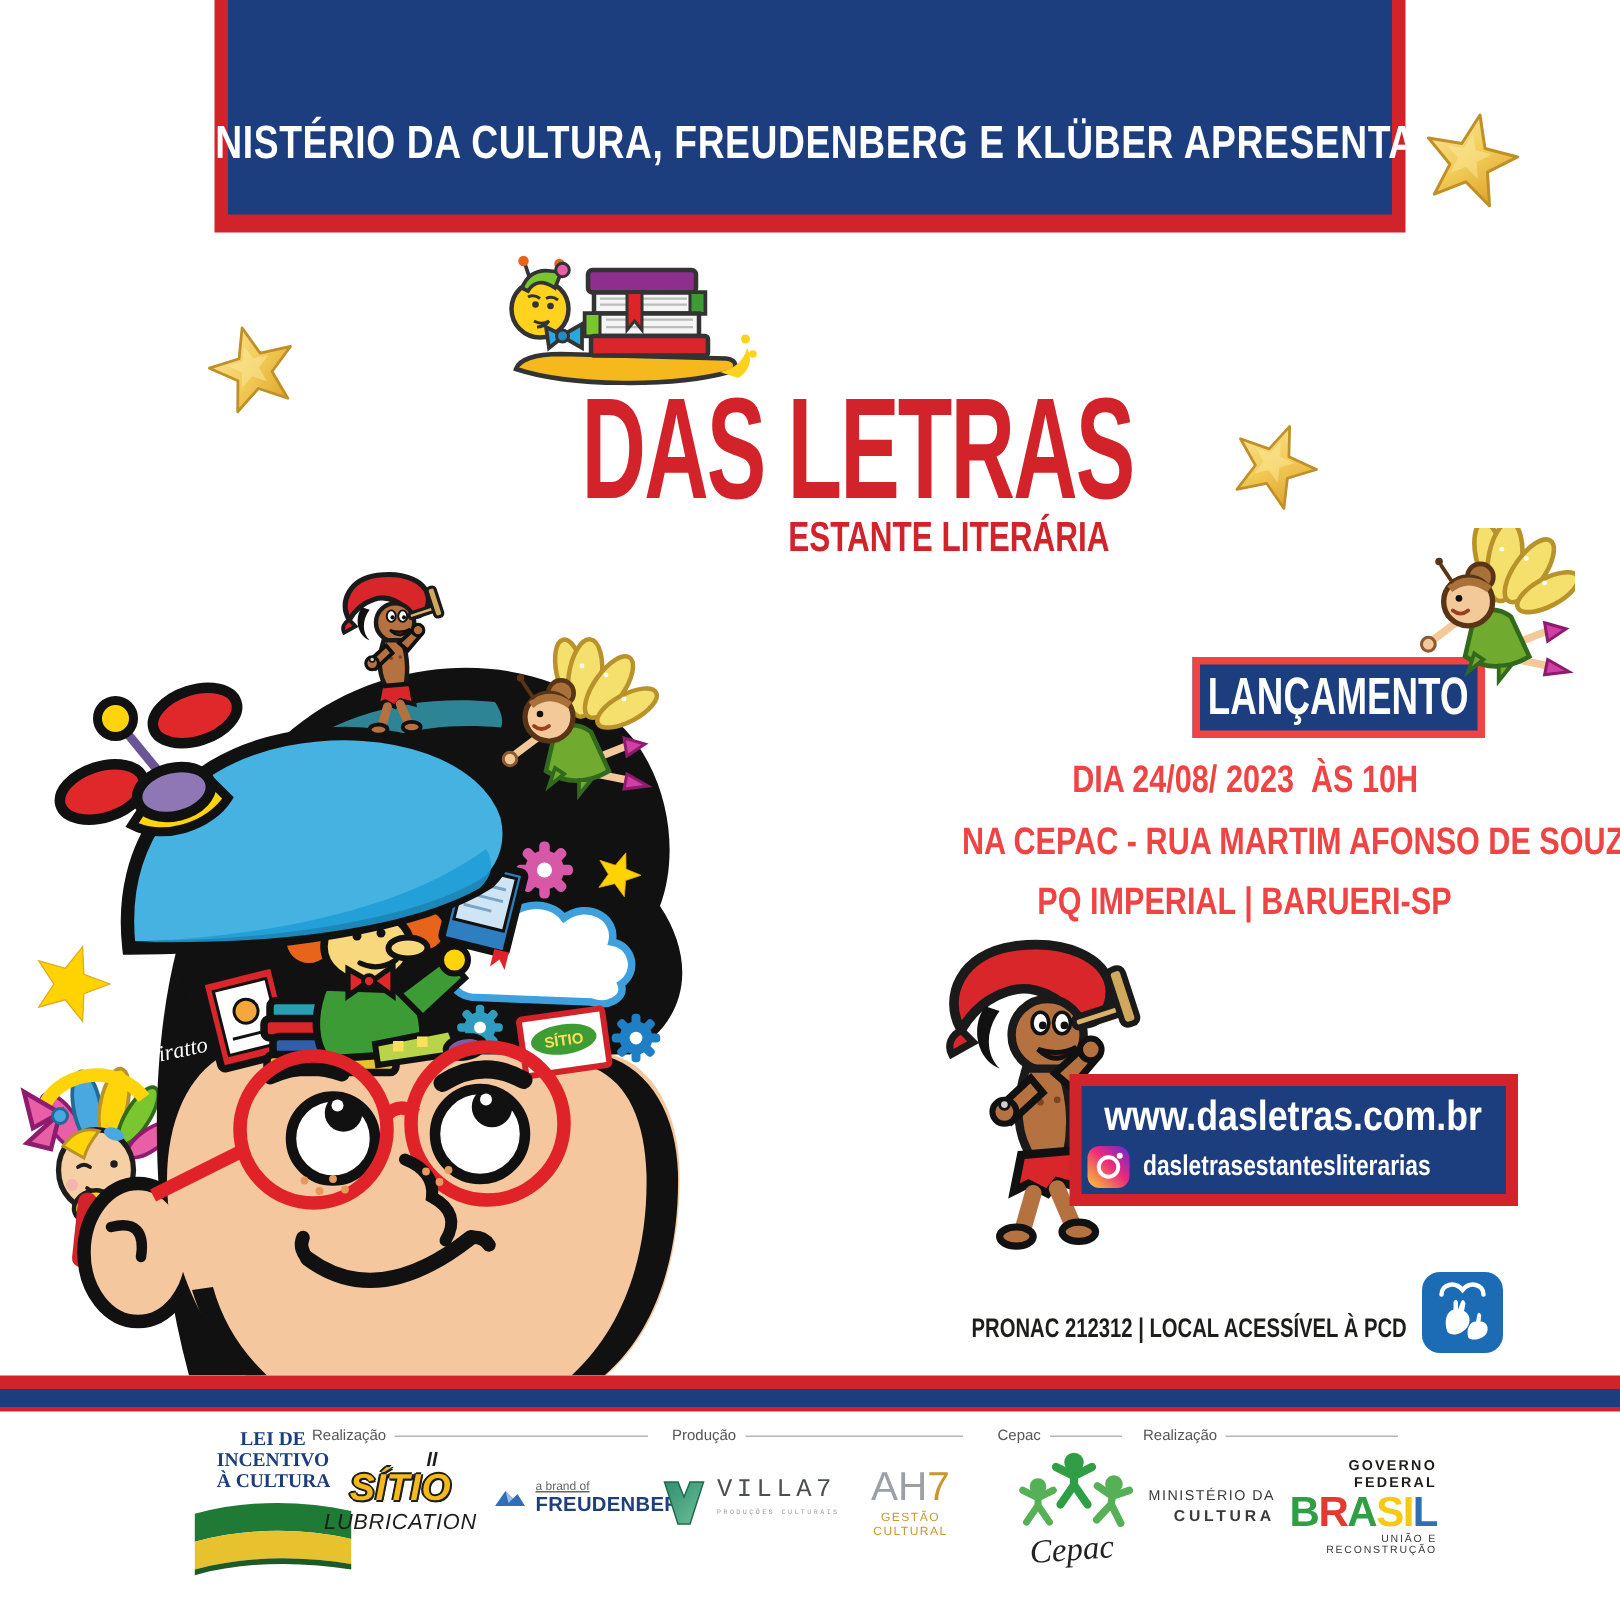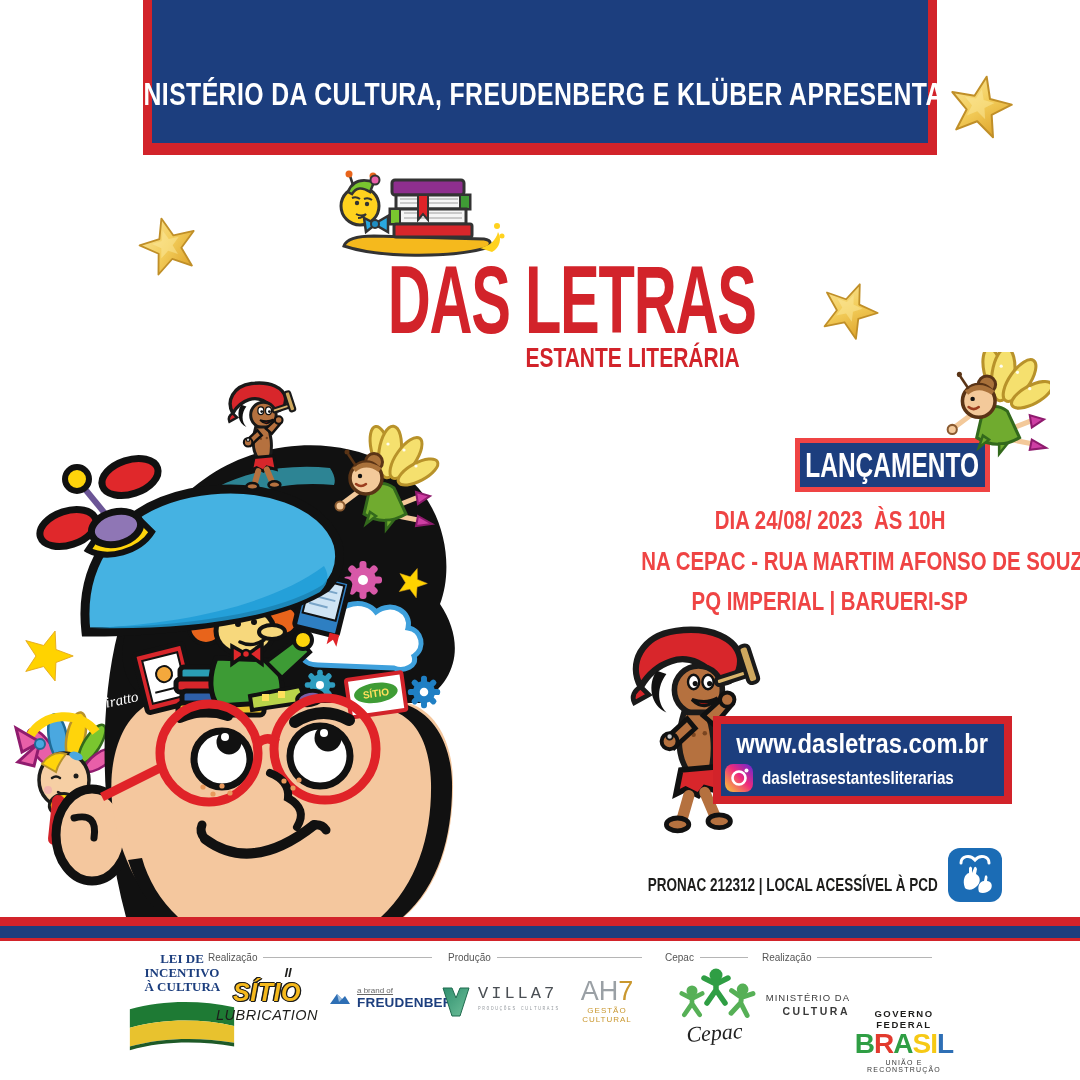--- a/index.html
+++ b/index.html
@@ -63,21 +63,21 @@
   .villa{left:440px;top:984px;display:flex;gap:6px;font-family:Liberation Mono, monospace;}
   .villa .name{display:block;font-size:17px;color:#4a4f54;letter-spacing:3px;}
   .villa .sub{display:block;font-size:4.5px;color:#9a9fa4;letter-spacing:1.6px;margin-top:3px;}
   .ah7{left:562px;top:978px;width:90px;text-align:center;}
   .ah7 .big{font-size:27px;line-height:26px;}
   .ah7 .ah{color:#9aa0a5;} .ah7 .seven{color:#c9972e;}
   .ah7 .sub{display:block;font-size:8px;color:#c9972e;letter-spacing:1px;margin-top:2px;}
   .minc{left:758px;top:992px;width:92px;text-align:right;color:#3a3a3a;}
   .minc .l1{display:block;font-size:9.5px;letter-spacing:1px;}
   .minc .l2{display:block;font-size:10.5px;font-weight:bold;letter-spacing:2.5px;margin-top:2px;}
-  .gov{left:850px;top:972px;width:108px;text-align:center;margin-top:36px;}
+  .gov{left:850px;top:972px;width:108px;text-align:right;}
   .gov .top{display:block;font-weight:bold;font-size:9.5px;letter-spacing:1.5px;color:#1d1d1b;}
   .gov .brasil{display:block;font-weight:900;font-size:28px;line-height:28px;letter-spacing:-1px;}
   .gov .bottom{display:block;font-size:7px;letter-spacing:1.2px;color:#3a3a3a;margin-top:1px;}
   .br-b{color:#2f9e44;} .br-r{color:#e23a2e;} .br-a{color:#2f9e44;}
   .br-s{color:#f6c915;} .br-i{color:#f6c915;} .br-l{color:#2e6fb5;}
 </style>
 </head>
 <body>
 
 <div id="poster">

